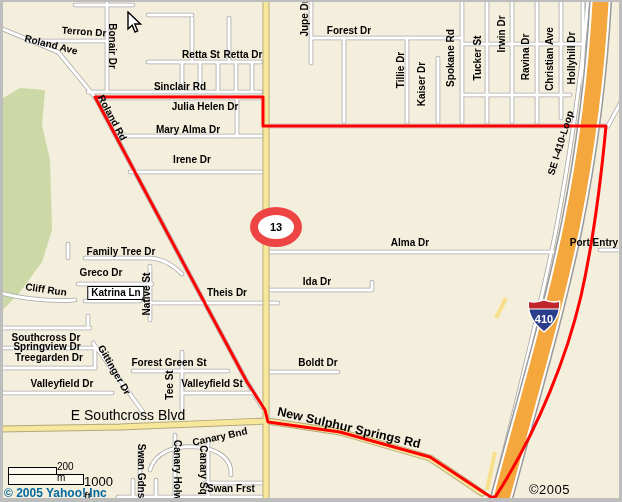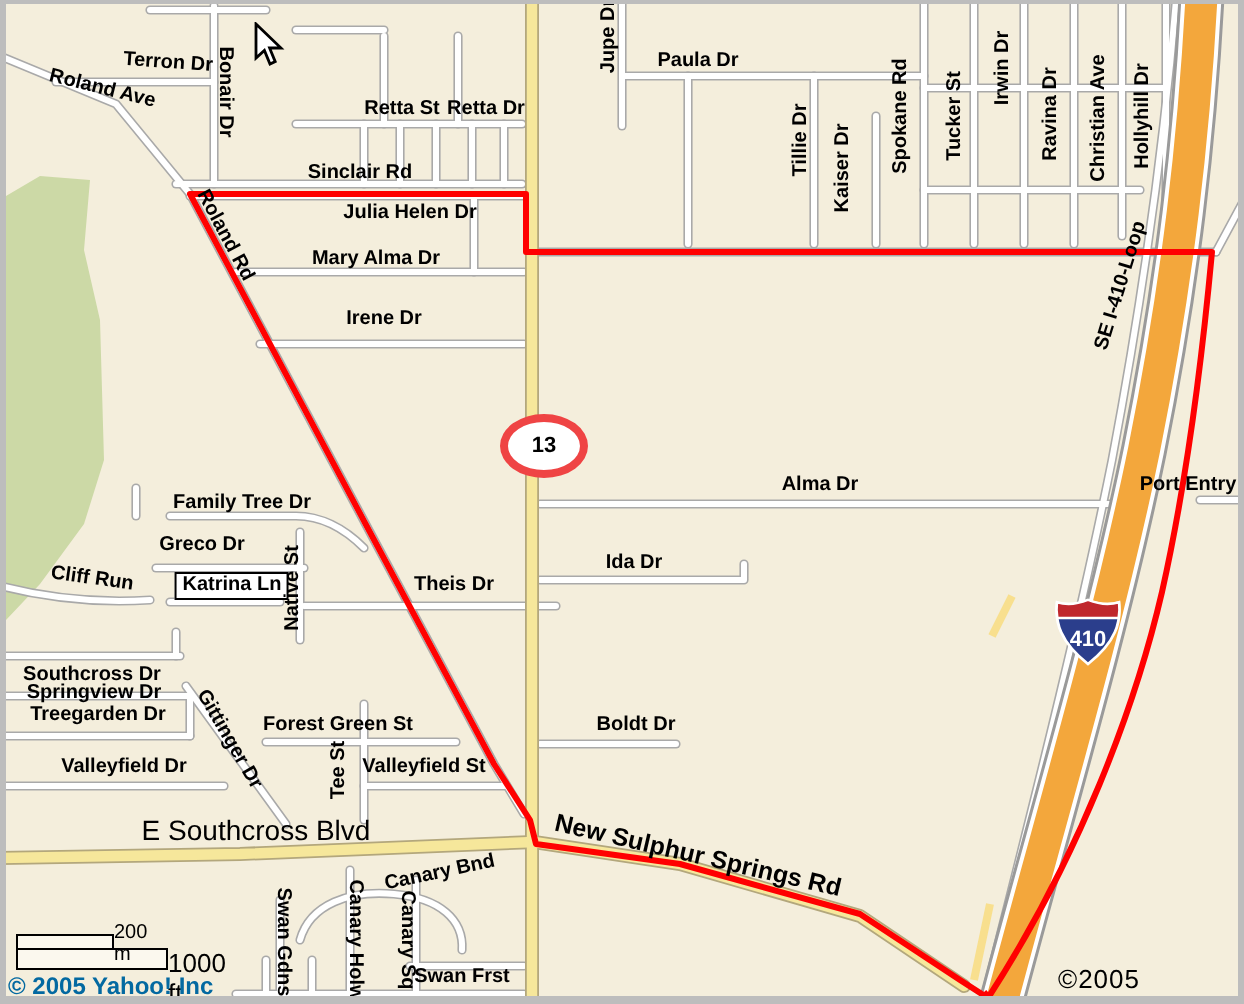--- a/index.html
+++ b/index.html
@@ -6,21 +6,21 @@
   #map-frame{position:relative;width:622px;height:502px;overflow:hidden;background:#F4EEDC;}
   .edge{position:absolute;background:#bdbdbd;z-index:60;}
   #edge-top{left:0;top:0;width:622px;height:2px;}
   #edge-bottom{left:0;bottom:0;width:622px;height:4px;}
   #edge-left{left:0;top:0;width:3px;height:502px;}
   #edge-right{right:0;top:0;width:3px;height:502px;}
   #roads-svg{position:absolute;left:0;top:0;z-index:1;}
   #labels-layer{position:absolute;left:0;top:0;width:622px;height:502px;z-index:10;}
   .street-label{position:absolute;font-size:10px;font-weight:bold;color:#000;white-space:nowrap;transform-origin:center center;line-height:1;}
   .street-label.boxed{background:#fff;border:1px solid #000;padding:1px 3px;}
-  #shield-13{position:absolute;left:250px;top:207px;width:36px;height:24px;background:#fff;border:4px solid #ef4444;border-radius:50%;z-index:12;display:flex;align-items:center;justify-content:center;font-size:11px;font-weight:bold;color:#000;}
+  #shield-13{position:absolute;left:250px;top:207px;width:36px;height:24px;background:#fff;border:8px solid #ef4444;border-radius:50%;z-index:12;display:flex;align-items:center;justify-content:center;font-size:11px;font-weight:bold;color:#000;}
   #shield-410{position:absolute;left:527px;top:299px;z-index:12;}
   #scalebar{position:absolute;left:6px;top:461px;z-index:20;color:#000;}
   .bar{position:absolute;background:#fbf8ee;border:1.5px solid #000;}
   #bar-m{left:2px;top:6px;width:47px;height:7px;}
   #bar-ft{left:2px;top:13px;width:74px;height:9px;}
   #label-m{position:absolute;left:51px;top:0px;font-size:10px;}
   #label-ft{position:absolute;left:78px;top:13px;font-size:13px;}
   #attrib-yahoo{position:absolute;left:4px;top:486px;font-size:12px;font-weight:bold;color:#0369a1;z-index:20;}
   #attrib-navteq{position:absolute;left:529px;top:482px;font-size:13px;color:#000;z-index:20;letter-spacing:0.5px;}
   #mouse-cursor{position:absolute;z-index:50;}
@@ -131,21 +131,21 @@
       <div class="street-label" style="left: 84px; top: 32px; transform: translate(-50%, -50%) rotate(4deg);">Terron Dr</div>
       <div class="street-label" style="left: 112px; top: 46px; transform: translate(-50%, -50%) rotate(90deg);">Bonair Dr</div>
       <div class="street-label" style="left: 112px; top: 118px; transform: translate(-50%, -50%) rotate(62deg);">Roland Rd</div>
       <div class="street-label" style="left: 201px; top: 55px; transform: translate(-50%, -50%) rotate(0deg);">Retta St</div>
       <div class="street-label" style="left: 243px; top: 55px; transform: translate(-50%, -50%) rotate(0deg);">Retta Dr</div>
       <div class="street-label" style="left: 180px; top: 87px; transform: translate(-50%, -50%) rotate(0deg);">Sinclair Rd</div>
       <div class="street-label" style="left: 205px; top: 107px; transform: translate(-50%, -50%) rotate(0deg);">Julia Helen Dr</div>
       <div class="street-label" style="left: 188px; top: 130px; transform: translate(-50%, -50%) rotate(0deg);">Mary Alma Dr</div>
       <div class="street-label" style="left: 192px; top: 160px; transform: translate(-50%, -50%) rotate(0deg);">Irene Dr</div>
       <div class="street-label" style="left: 305px; top: 18px; transform: translate(-50%, -50%) rotate(-90deg);">Jupe Dr</div>
-      <div class="street-label" style="left: 349px; top: 31px; transform: translate(-50%, -50%) rotate(0deg);">Paula Dr</div>
+      <div class="street-label" style="left: 349px; top: 31px; transform: translate(-50%, -50%) rotate(0deg);">Forest Dr</div>
       <div class="street-label" style="left: 401px; top: 70px; transform: translate(-50%, -50%) rotate(-90deg);">Tillie Dr</div>
       <div class="street-label" style="left: 422px; top: 84px; transform: translate(-50%, -50%) rotate(-90deg);">Kaiser Dr</div>
       <div class="street-label" style="left: 451px; top: 58px; transform: translate(-50%, -50%) rotate(-90deg);">Spokane Rd</div>
       <div class="street-label" style="left: 478px; top: 58px; transform: translate(-50%, -50%) rotate(-90deg);">Tucker St</div>
       <div class="street-label" style="left: 502px; top: 34px; transform: translate(-50%, -50%) rotate(-90deg);">Irwin Dr</div>
       <div class="street-label" style="left: 526px; top: 57px; transform: translate(-50%, -50%) rotate(-90deg);">Ravina Dr</div>
       <div class="street-label" style="left: 550px; top: 59px; transform: translate(-50%, -50%) rotate(-90deg);">Christian Ave</div>
       <div class="street-label" style="left: 572px; top: 58px; transform: translate(-50%, -50%) rotate(-90deg);">Hollyhill Dr</div>
       <div class="street-label" style="left: 561px; top: 143px; transform: translate(-50%, -50%) rotate(-73deg);">SE I-410-Loop</div>
       <div class="street-label" style="left: 410px; top: 243px; transform: translate(-50%, -50%) rotate(0deg);">Alma Dr</div>

